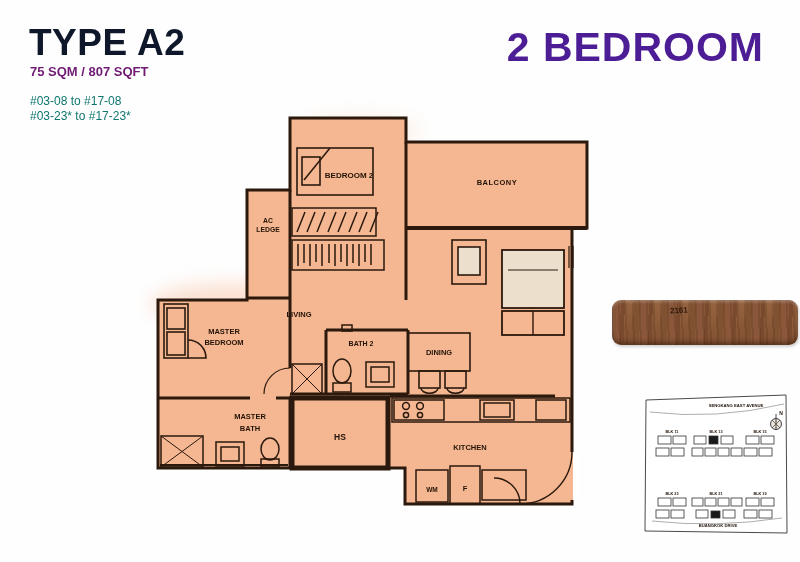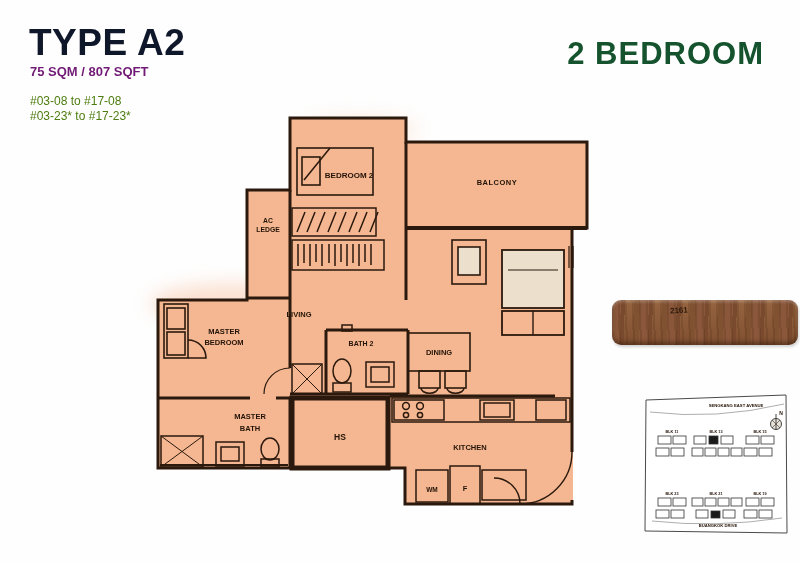--- a/index.html
+++ b/index.html
@@ -1,23 +1,23 @@
 <!DOCTYPE html>
 <html><head>
 <meta charset="utf-8">
 <style>
   html,body{margin:0;padding:0;background:#ffffff;}
   .page{position:relative;width:800px;height:562px;background:#fefefe;overflow:hidden;
         font-family:"Liberation Sans",sans-serif;}
   .abs{position:absolute;}
   .type-title{left:29px;top:22px;font-size:37px;font-weight:bold;color:#0f172a;letter-spacing:.5px;}
   .area-label{left:30px;top:64px;font-size:13px;font-weight:bold;color:#701a75;}
-  .unit-line{left:30px;font-size:12px;color:#4d7c0f;}
+  .unit-line{left:30px;font-size:12px;color:#0f766e;}
   .u1{top:94px;} .u2{top:109px;text-align:center;}
-  .bedroom-title{right:36px;top:36px;font-size:31px;font-weight:bold;color:#14532d;letter-spacing:1px;}
+  .bedroom-title{right:36px;top:24px;font-size:41px;font-weight:bold;color:#4c1d95;letter-spacing:1px;}
   .smudge{position:absolute;border-radius:50%;pointer-events:none;}
   .sm1{left:150px;top:283px;width:165px;height:42px;background:rgba(247,186,150,.42);filter:blur(9px);}
   .sm2{left:355px;top:288px;width:175px;height:28px;background:rgba(247,186,150,.34);filter:blur(8px);}
   .sm3{left:300px;top:115px;width:120px;height:30px;background:rgba(250,205,175,.30);filter:blur(9px);}
   .woodbar{left:612px;top:300px;width:186px;height:45px;border-radius:9px;
     background:
       repeating-linear-gradient(88deg, rgba(60,30,10,.16) 0 2px, rgba(0,0,0,0) 2px 7px),
       repeating-linear-gradient(92deg, #8a573a 0 9px, #7a4a2e 9px 13px, #97654425 13px 22px, #815232 22px 28px),
       linear-gradient(180deg,#96643f,#7c4c2e);
     box-shadow: inset 0 2px 3px rgba(255,255,255,.25), inset 0 -3px 4px rgba(40,18,5,.45), 1px 2px 3px rgba(0,0,0,.18);}

